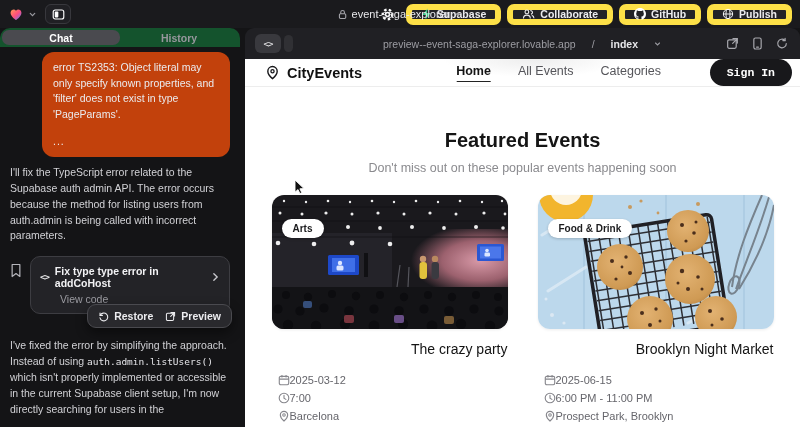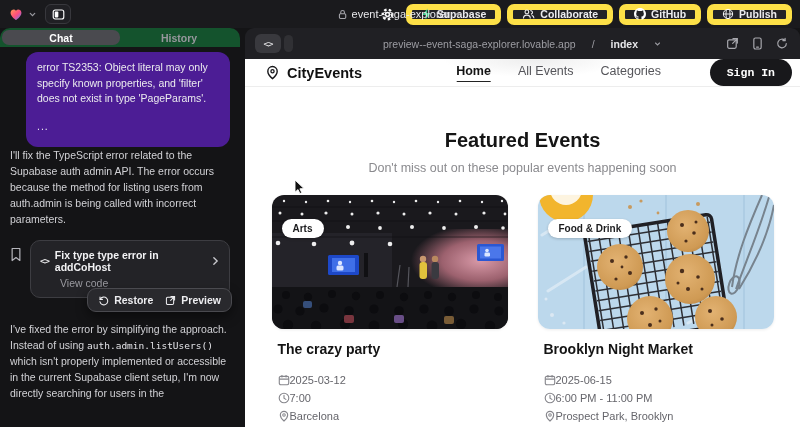--- a/index.html
+++ b/index.html
@@ -25,27 +25,27 @@
   .main { display:flex; height:399px; gap:5px; }
 
   
   .sidebar { width:240px; display:flex; flex-direction:column; }
   .tabs { display:flex; background:#14532d; border-radius:10px 10px 0 0; padding:2px; height:19px; }
   .tab { flex:1; display:grid; place-items:center; font-size:10.5px; color:#97979d;
     border-radius:7px; font-weight:600; }
   .tab.active { background:#4a4a4f; color:#ffffff; }
   .chat-body { flex:1; background:#141416; padding:5px 10px 0; position:relative;
     font-size:10.5px; color:#d4d4d8; overflow:hidden; }
-  .bubble { margin-left:16px; background:#4c1d95; border-radius:12px; padding:8px 11px 13px;
+  .bubble { margin-left:32px; background:#c2410c; border-radius:12px; padding:8px 11px 7px;
     color:#ebebee; line-height:1.48; }
   .bubble .more { margin-top:12px; letter-spacing:1px; }
   .asst-head { margin-top:14px; display:flex; align-items:center; gap:6px; }
   .asst-name { color:#fafafa; font-size:11px; font-weight:700; }
   .dots { margin-left:auto; color:#85858b; font-size:12px; letter-spacing:1px; }
-  .para { margin-top:1px; line-height:1.52; color:#d2d2d6; }
+  .para { margin-top:8px; line-height:1.52; color:#d2d2d6; }
   .code { font-family:"DejaVu Sans Mono", monospace; font-size:9.5px; color:#e4e4e8; }
   .tool-row { margin-top:12px; display:flex; gap:8px; position:relative; }
   .bm-wrap { padding-top:7px; }
   .tool-card { flex:1; border:1px solid #3d3d42; background:#232327; border-radius:10px;
     padding:8px 9px; }
   .tool-title { display:flex; align-items:center; gap:6px; color:#f2f2f4; font-weight:700;
     font-size:10.5px; }
   .code-glyph { font-family:"DejaVu Sans Mono", monospace; font-size:9px; color:#e8e8ea;
     letter-spacing:-1px; }
   .chev-r { margin-left:auto; }
@@ -82,21 +82,21 @@
 
   .section-title { margin-top:42px; text-align:center; font-size:20px; font-weight:700; color:#151515; }
   .section-sub { margin-top:9px; text-align:center; font-size:12.5px; color:#8a8a8e; }
   .cards { margin-top:20px; display:flex; justify-content:center; gap:30px; }
   .card { width:236px; position:relative; }
   .card-img { height:134px; border-radius:12px; overflow:hidden; position:relative;
     box-shadow:0 1px 3px rgba(0,0,0,.08); }
   .badge { position:absolute; top:24px; left:10px; background:#fff; border-radius:999px;
     padding:4px 11px; font-size:10px; font-weight:700; color:#1c1c1e;
     box-shadow:0 1px 3px rgba(0,0,0,.2); z-index:2; }
-  .card-title { margin:12px 0 17px 6px; font-size:14px; font-weight:700; color:#141414; }
+  .card-title { margin:12px 0 17px 6px; font-size:14px; font-weight:400; color:#141414;text-align:right; }
   .meta-row { display:flex; align-items:center; margin:6px 0 0 6px; font-size:11px;
     color:#65656b; }
 
   .cursor { position:fixed; left:294px; top:179px; z-index:50; pointer-events:none; }
 </style>
 </head>
 <body>
 
 <div class="topbar">
   <div class="logo-group">

